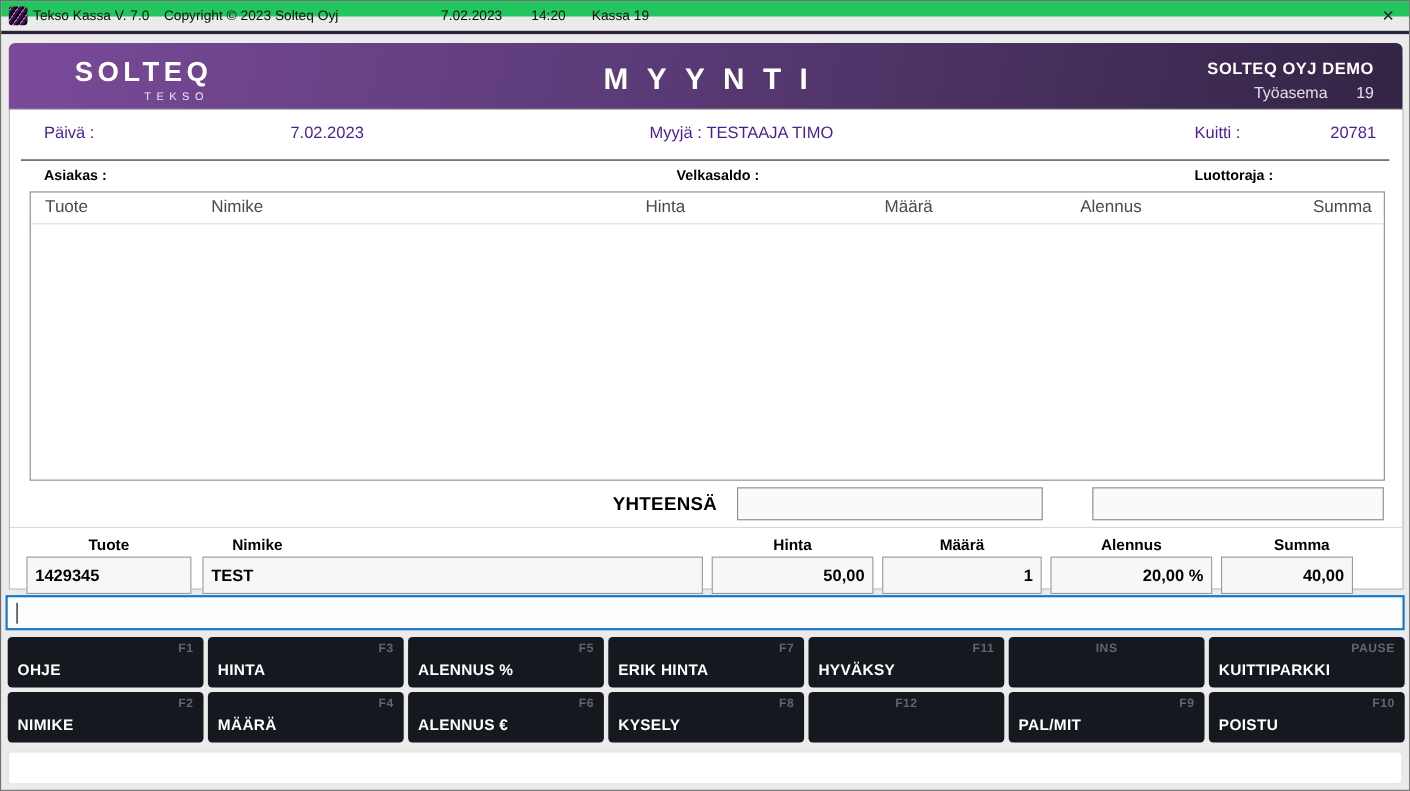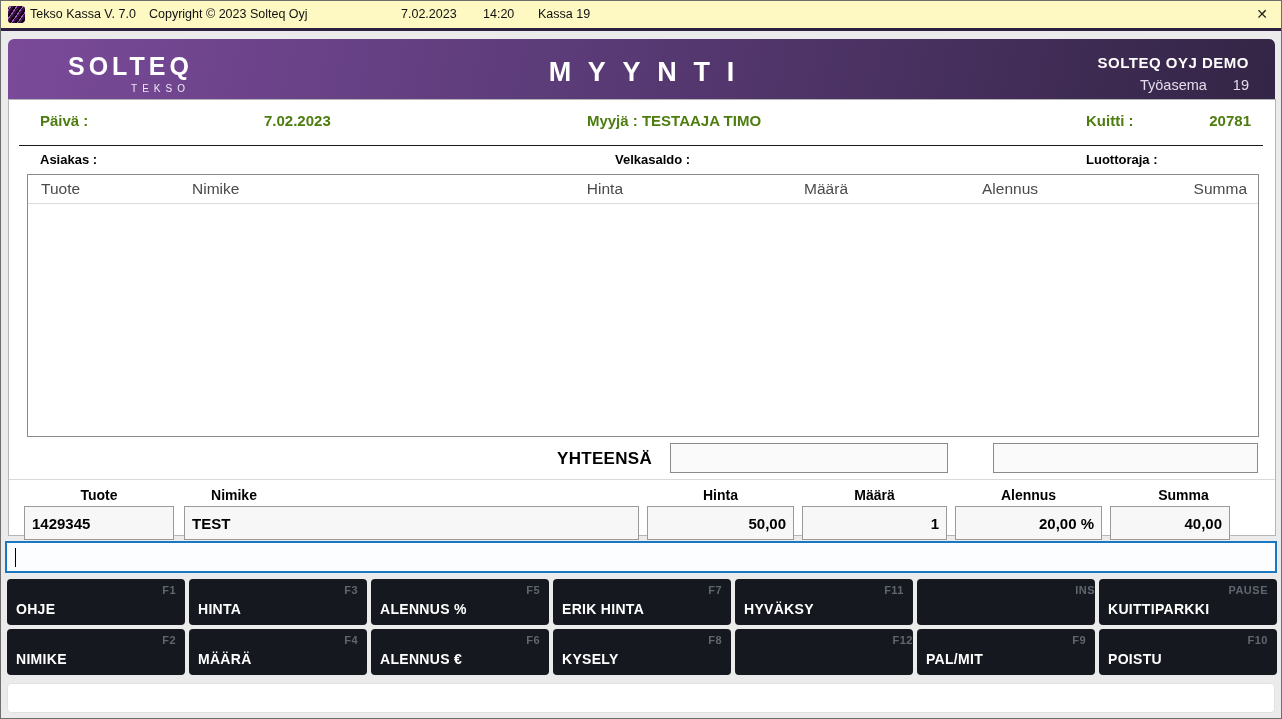--- a/index.html
+++ b/index.html
@@ -4,21 +4,21 @@
 <style>
   * { margin:0; padding:0; box-sizing:border-box; }
   html,body { background:#cfcfcf; }
   body { font-family:"Liberation Sans", sans-serif; }
   #app {
     position:relative; width:1282px; height:719px;
     background:#ebebeb; border:1px solid #6e6e6e; overflow:hidden;
   }
 
   
-  .titlebar { position:absolute; left:0; top:0; right:0; height:27px; background:#fef9c3; }
+  .titlebar { position:absolute; left:0; top:0; right:0; height:14px; background:#22c55e; }
   .titlebar span { position:absolute; top:6px; font-size:12.5px; color:#111; white-space:nowrap; }
   .app-icon {
     position:absolute; left:7px; top:5px; width:17px; height:17px; border-radius:3px;
     background:repeating-linear-gradient(125deg,#0d0612 0 2px,#b15cc4 2px 3px,#3a1545 3px 5px);
   }
   .tb-title { left:29px; }
   .tb-copy  { left:148px; }
   .tb-date  { left:400px; }
   .tb-time  { left:482px; }
   .tb-kassa { left:537px; }
@@ -43,21 +43,21 @@
   }
   .hdr-right { position:absolute; right:26px; top:15px; text-align:right; }
   .hdr-company { font-size:15px; font-weight:bold; letter-spacing:0.5px; }
   .hdr-ws { margin-top:6px; display:flex; justify-content:flex-end; gap:26px; font-size:14.5px; color:#e3dcec; }
 
   
   .panel {
     position:absolute; left:7px; right:5px; top:98px; height:437px;
     background:#fff; border:1px solid #b5b5b5;
   }
-  .lbl { font-weight:bold; font-size:15px; color:#4d7c0f; white-space:nowrap; }
+  .lbl { font-weight:normal; font-size:15px; color:#4c1d95; white-space:nowrap; }
   .info1-date-label { position:absolute; left:31px; top:12px; }
   .info1-date-value { position:absolute; left:255px; top:12px; }
   .info1-seller { position:absolute; left:0; right:0; top:12px; text-align:center; padding-left:64px; }
   .info1-receipt-label { position:absolute; left:1077px; top:12px; }
   .info1-receipt-value { position:absolute; right:24px; top:12px; }
   .sep1 { position:absolute; left:10px; right:12px; top:45px; height:0; border-top:1px solid #1a1a1a; }
   .lbl-sm { font-weight:bold; font-size:13px; color:#000; white-space:nowrap; }
   .info2-customer { position:absolute; left:31px; top:52px; }
   .info2-debt     { position:absolute; left:606px; top:52px; }
   .info2-credit   { position:absolute; left:1077px; top:52px; }
@@ -123,21 +123,21 @@
     position:relative; background:#15191f; border-radius:4px; cursor:pointer; overflow:hidden;
   }
   .fkey .flabel {
     position:absolute; left:9px; bottom:8px; color:#fff;
     font-size:14px; font-weight:bold; letter-spacing:0.3px; white-space:nowrap;
   }
   .fkey .fhot {
     position:absolute; right:9px; top:5px; color:#60666f;
     font-size:11px; font-weight:bold; letter-spacing:0.5px;
   }
-  .fkey.key-center .fhot { left:0; right:0; text-align:right; }
+  .fkey.key-center .fhot { left:0; right:0; text-align:center; }
 
   
   .status-bar {
     position:absolute; left:6px; right:6px; top:682px; height:30px;
     background:#fff; border:1px solid #e2e2e2; border-radius:4px;
   }
 </style>
 </head>
 <body>
 

